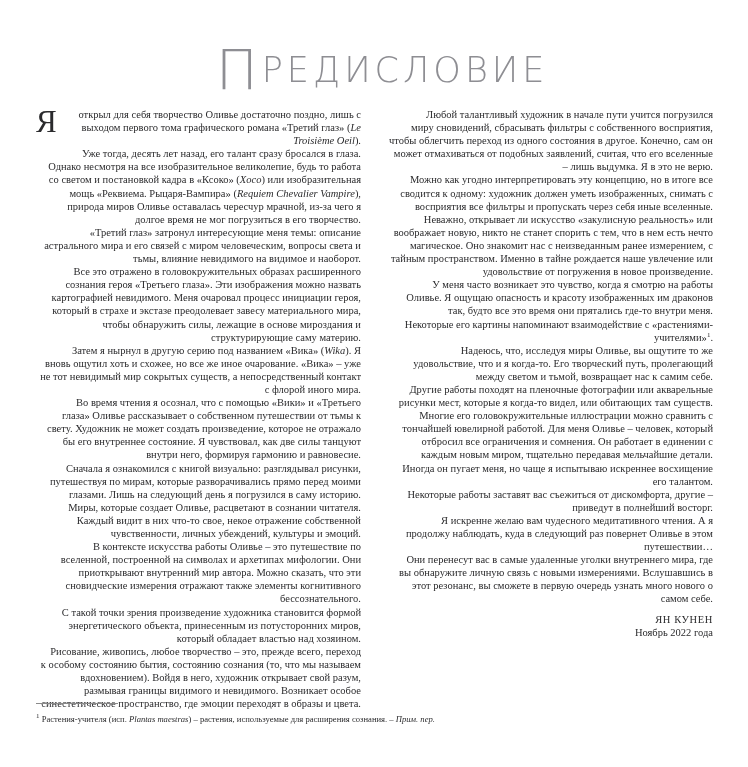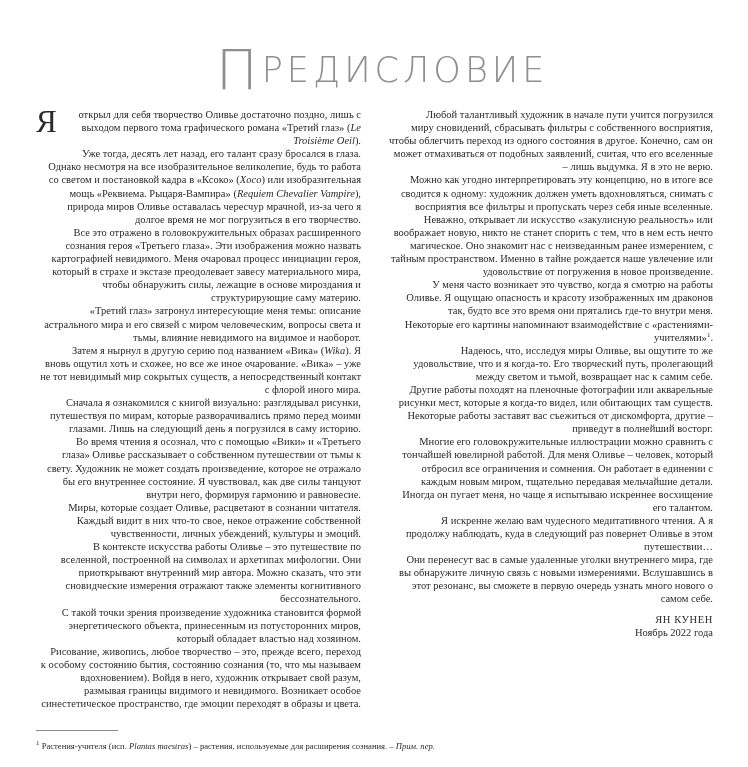--- a/index.html
+++ b/index.html
@@ -54,21 +54,21 @@
     line-height:25px;
     padding:1px 3px 0 0;
   }
   .italic{font-style:italic;}
   sup.fn-ref{font-size:7px;line-height:0;vertical-align:4px;}
   .signature{margin-top:7px;text-align:right;}
   .signature p{margin:0;text-indent:0;}
   .sig-name{letter-spacing:0.6px;}
   .footnote-area{
     position:absolute;
-    left:36px;top:730px;
+    left:36px;top:703px;
     width:678px;
   }
   .footnote-rule{
     width:82px;height:0;
     border-top:1px solid var(--rule-color);
     margin:0 0 10px 0;
   }
   .footnote{
     margin:0;
     font-size:8.6px;
@@ -80,42 +80,42 @@
 <body>
 
 <div class="page">
 
   <h1 class="title"><span class="title-first">П</span><span>РЕДИСЛОВИЕ</span></h1>
 
   <div class="columns">
     <div class="col" id="col-left">
         <p class="first-para"><span class="dropcap">Я</span><span>открыл для себя творчество Оливье достаточно поздно, лишь с выходом первого тома графического романа «Третий глаз» (</span><span class="italic">Le Troisième Oeil</span><span>).</span></p>
         <p><span>Уже тогда, десять лет назад, его талант сразу бросался в глаза. Однако несмотря на все изобразительное великолепие, будь то работа со светом и постановкой кадра в «Ксоко» (</span><span class="italic">Xoco</span><span>) или изобразительная мощь «Реквиема. Рыцаря-Вампира» (</span><span class="italic">Requiem Chevalier Vampire</span><span>), природа миров Оливье оставалась чересчур мрачной, из-за чего я долгое время не мог погрузиться в его творчество.</span></p>
+        <p><span>«Третий глаз» затронул интересующие меня темы: описание астрального мира и его связей с миром человеческим, вопросы света и тьмы, влияние невидимого на видимое и наоборот.</span></p>
         <p><span>Все это отражено в головокружительных образах расширенного сознания героя «Третьего глаза». Эти изображения можно назвать картографией невидимого. Меня очаровал процесс инициации героя, который в страхе и экстазе преодолевает завесу материального мира, чтобы обнаружить силы, лежащие в основе мироздания и структурирующие саму материю.</span></p>
-        <p><span>«Третий глаз» затронул интересующие меня темы: описание астрального мира и его связей с миром человеческим, вопросы света и тьмы, влияние невидимого на видимое и наоборот.</span></p>
         <p><span>Затем я нырнул в другую серию под названием «Вика» (</span><span class="italic">Wika</span><span>). Я вновь ощутил хоть и схожее, но все же иное очарование. «Вика» – уже не тот невидимый мир сокрытых существ, а непосредственный контакт с флорой иного мира.</span></p>
+        <p><span>Во время чтения я осознал, что с помощью «Вики» и «Третьего глаза» Оливье рассказывает о собственном путешествии от тьмы к свету. Художник не может создать произведение, которое не отражало бы его внутреннее состояние. Я чувствовал, как две силы танцуют внутри него, формируя гармонию и равновесие.</span></p>
         <p><span>Сначала я ознакомился с книгой визуально: разглядывал рисунки, путешествуя по мирам, которые разворачивались прямо перед моими глазами. Лишь на следующий день я погрузился в саму историю.</span></p>
-        <p><span>Во время чтения я осознал, что с помощью «Вики» и «Третьего глаза» Оливье рассказывает о собственном путешествии от тьмы к свету. Художник не может создать произведение, которое не отражало бы его внутреннее состояние. Я чувствовал, как две силы танцуют внутри него, формируя гармонию и равновесие.</span></p>
         <p><span>Миры, которые создает Оливье, расцветают в сознании читателя.</span></p>
         <p><span>Каждый видит в них что-то свое, некое отражение собственной чувственности, личных убеждений, культуры и эмоций.</span></p>
         <p><span>В контексте искусства работы Оливье – это путешествие по вселенной, построенной на символах и архетипах мифологии. Они приоткрывают внутренний мир автора. Можно сказать, что эти сновидческие измерения отражают также элементы когнитивного бессознательного.</span></p>
         <p><span>С такой точки зрения произведение художника становится формой энергетического объекта, принесенным из потусторонних миров, который обладает властью над хозяином.</span></p>
         <p><span>Рисование, живопись, любое творчество – это, прежде всего, переход к особому состоянию бытия, состоянию сознания (то, что мы называем вдохновением). Войдя в него, художник открывает свой разум, размывая границы видимого и невидимого. Возникает особое синестетическое пространство, где эмоции переходят в образы и цвета.</span></p>
       </div>
     <div class="col">
       <div id="col-right-paras">
           <p><span>Любой талантливый художник в начале пути учится погрузился миру сновидений, сбрасывать фильтры с собственного восприятия, чтобы облегчить переход из одного состояния в другое. Конечно, сам он может отмахиваться от подобных заявлений, считая, что его вселенные – лишь выдумка. Я в это не верю.</span></p>
-          <p><span>Можно как угодно интерпретировать эту концепцию, но в итоге все сводится к одному: художник должен уметь вдохновляться, снимать с восприятия все фильтры и пропускать через себя иные вселенные.</span></p>
+          <p><span>Можно как угодно интерпретировать эту концепцию, но в итоге все сводится к одному: художник должен уметь изображенных, снимать с восприятия все фильтры и пропускать через себя иные вселенные.</span></p>
           <p><span>Неважно, открывает ли искусство «закулисную реальность» или воображает новую, никто не станет спорить с тем, что в нем есть нечто магическое. Оно знакомит нас с неизведанным ранее измерением, с тайным пространством. Именно в тайне рождается наше увлечение или удовольствие от погружения в новое произведение.</span></p>
           <p><span>У меня часто возникает это чувство, когда я смотрю на работы Оливье. Я ощущаю опасность и красоту изображенных им драконов так, будто все это время они прятались где-то внутри меня.</span></p>
           <p><span>Некоторые его картины напоминают взаимодействие с «растениями-учителями»</span><sup class="fn-ref">1</sup><span>.</span></p>
           <p><span>Надеюсь, что, исследуя миры Оливье, вы ощутите то же удовольствие, что и я когда-то. Его творческий путь, пролегающий между светом и тьмой, возвращает нас к самим себе.</span></p>
           <p><span>Другие работы походят на пленочные фотографии или акварельные рисунки мест, которые я когда-то видел, или обитающих там существ.</span></p>
+          <p><span>Многие его головокружительные иллюстрации можно сравнить с тончайшей ювелирной работой. Для меня Оливье – человек, который отбросил все ограничения и сомнения. Он работает в единении с каждым новым миром, тщательно передавая мельчайшие детали. Иногда он пугает меня, но чаще я испытываю искреннее восхищение его талантом.</span></p>
           <p><span>Некоторые работы заставят вас съежиться от дискомфорта, другие – приведут в полнейший восторг.</span></p>
-          <p><span>Многие его головокружительные иллюстрации можно сравнить с тончайшей ювелирной работой. Для меня Оливье – человек, который отбросил все ограничения и сомнения. Он работает в единении с каждым новым миром, тщательно передавая мельчайшие детали. Иногда он пугает меня, но чаще я испытываю искреннее восхищение его талантом.</span></p>
           <p><span>Я искренне желаю вам чудесного медитативного чтения. А я продолжу наблюдать, куда в следующий раз повернет Оливье в этом путешествии…</span></p>
           <p><span>Они перенесут вас в самые удаленные уголки внутреннего мира, где вы обнаружите личную связь с новыми измерениями. Вслушавшись в этот резонанс, вы сможете в первую очередь узнать много нового о самом себе.</span></p>
         </div>
       <div class="signature">
         <p class="sig-name">ЯН КУНЕН</p>
         <p class="sig-date">Ноябрь 2022 года</p>
       </div>
     </div>
   </div>
 

